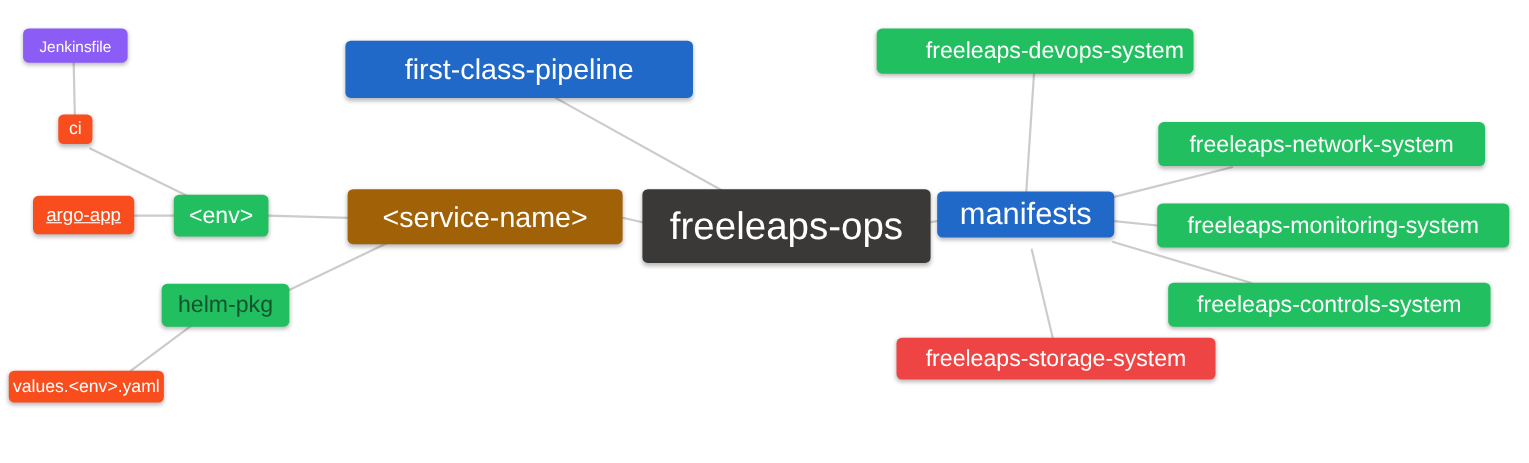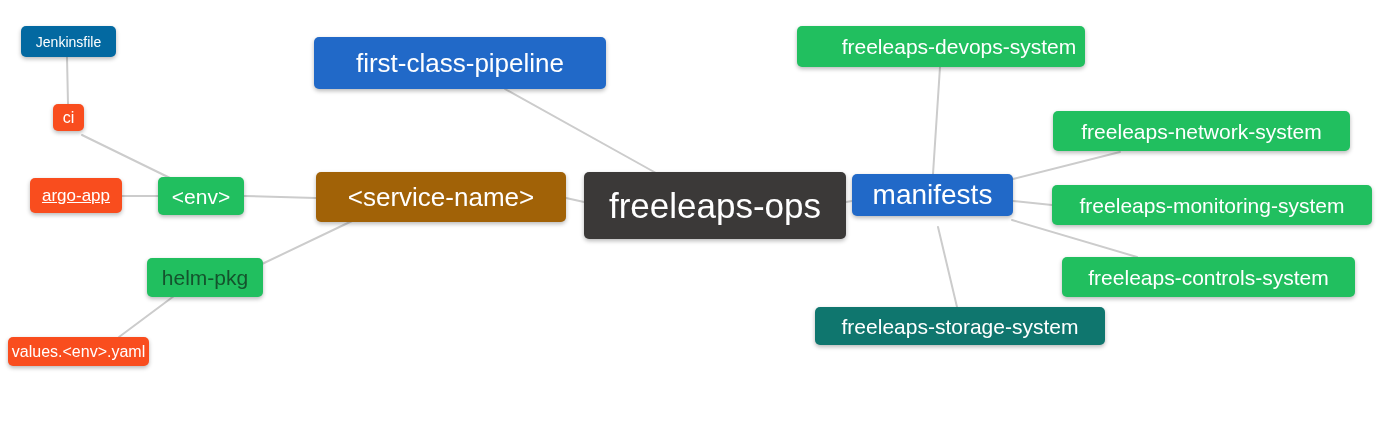--- a/index.html
+++ b/index.html
@@ -51,28 +51,28 @@
       <line x1="505" y1="89" x2="656" y2="173" stroke="#CCCCCC" stroke-width="2" stroke-linecap="round"></line>
       <line x1="566" y1="198" x2="584" y2="202" stroke="#CCCCCC" stroke-width="2" stroke-linecap="round"></line>
       <line x1="846" y1="202" x2="852" y2="201" stroke="#CCCCCC" stroke-width="2" stroke-linecap="round"></line>
       <line x1="940" y1="67" x2="933" y2="174" stroke="#CCCCCC" stroke-width="2" stroke-linecap="round"></line>
       <line x1="1013" y1="179" x2="1120" y2="152" stroke="#CCCCCC" stroke-width="2" stroke-linecap="round"></line>
       <line x1="1013" y1="201" x2="1052" y2="205" stroke="#CCCCCC" stroke-width="2" stroke-linecap="round"></line>
       <line x1="1012" y1="220" x2="1137" y2="257" stroke="#CCCCCC" stroke-width="2" stroke-linecap="round"></line>
       <line x1="938" y1="227" x2="957" y2="307" stroke="#CCCCCC" stroke-width="2" stroke-linecap="round"></line>
     </svg>
 
-<div class="node" style="left: 21px; top: 26px; width: 95px; height: 31px; font-size: 14px; background: #0369a1; color: rgb(255, 255, 255);">Jenkinsfile</div>
+<div class="node" style="left: 21px; top: 26px; width: 95px; height: 31px; font-size: 14px; background: #8b5cf6; color: rgb(255, 255, 255);">Jenkinsfile</div>
     <div class="node" style="left: 53px; top: 104px; width: 31px; height: 27px; font-size: 16px; background: rgb(249, 77, 30); color: rgb(255, 255, 255);">ci</div>
     <div class="node" style="left: 30px; top: 178px; width: 92px; height: 35px; font-size: 17px; background: rgb(249, 77, 30); color: rgb(255, 255, 255); text-decoration: underline;">argo-app</div>
     <div class="node" style="left: 158px; top: 177px; width: 86px; height: 38px; font-size: 21px; background: rgb(33, 191, 95); color: rgb(255, 255, 255);">&lt;env&gt;</div>
     <div class="node" style="left: 147px; top: 258px; width: 116px; height: 39px; font-size: 21px; background: rgb(33, 191, 95); color: #14532d;">helm-pkg</div>
     <div class="node" style="left: 8px; top: 337px; width: 141px; height: 29px; font-size: 16px; background: rgb(249, 77, 30); color: rgb(255, 255, 255);">values.&lt;env&gt;.yaml</div>
-    <div class="node" style="left: 314px; top: 37px; width: 292px; height: 52px; font-size: 26px; background: rgb(33, 105, 200); color: rgb(255, 255, 255);">first-class-pipeline</div>
+    <div class="node" style="left: 314px; top: 37px; width: 316px; height: 52px; font-size: 26px; background: rgb(33, 105, 200); color: rgb(255, 255, 255);">first-class-pipeline</div>
     <div class="node" style="left: 316px; top: 172px; width: 250px; height: 50px; font-size: 26px; background: #a16207; color: rgb(255, 255, 255);">&lt;service-name&gt;</div>
     <div class="node" style="left: 584px; top: 172px; width: 262px; height: 67px; font-size: 35px; background: rgb(59, 57, 56); color: rgb(255, 255, 255);">freeleaps-ops</div>
     <div class="node" style="left: 852px; top: 174px; width: 161px; height: 42px; font-size: 28px; background: rgb(33, 105, 200); color: rgb(255, 255, 255);">manifests</div>
     <div class="node" style="left: 797px; top: 26px; width: 288px; height: 41px; font-size: 21px; background: rgb(33, 191, 95); color: rgb(255, 255, 255); padding-left: 36px;">freeleaps-devops-system</div>
     <div class="node" style="left: 1053px; top: 111px; width: 297px; height: 40px; font-size: 21px; background: rgb(33, 191, 95); color: rgb(255, 255, 255);">freeleaps-network-system</div>
     <div class="node" style="left: 1052px; top: 185px; width: 320px; height: 40px; font-size: 21px; background: rgb(33, 191, 95); color: rgb(255, 255, 255);">freeleaps-monitoring-system</div>
     <div class="node" style="left: 1062px; top: 257px; width: 293px; height: 40px; font-size: 21px; background: rgb(33, 191, 95); color: rgb(255, 255, 255);">freeleaps-controls-system</div>
-    <div class="node" style="left: 815px; top: 307px; width: 290px; height: 38px; font-size: 21px; background: #0f766e; color: rgb(255, 255, 255);">freeleaps-storage-system</div>
+    <div class="node" style="left: 815px; top: 307px; width: 290px; height: 38px; font-size: 21px; background: #ef4444; color: rgb(255, 255, 255);">freeleaps-storage-system</div>
   </div>
 
 </body></html>

